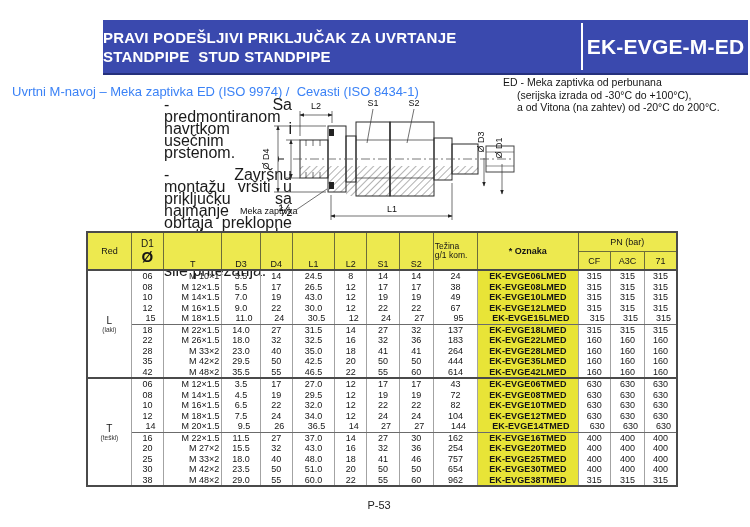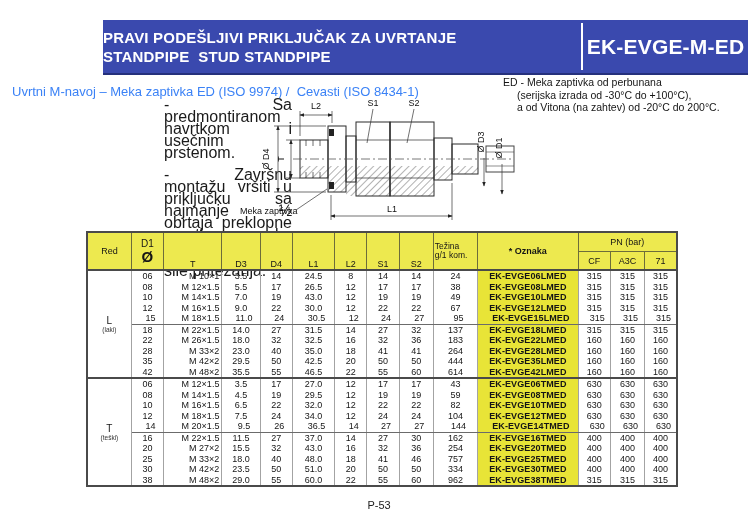--- a/index.html
+++ b/index.html
@@ -394,21 +394,21 @@
         </tr>
         <tr>
           <td>08</td>
           <td class="thread">M 14×1.5</td>
           <td>4.5</td>
           <td>19</td>
           <td>29.5</td>
           <td>12</td>
           <td>19</td>
           <td>19</td>
-          <td>59</td>
+          <td>72</td>
           <td class="oznaka">EK-EVGE08TMED</td>
           <td>630</td>
           <td>630</td>
           <td>630</td>
         </tr>
         <tr>
           <td>10</td>
           <td class="thread">M 16×1.5</td>
           <td>6.5</td>
           <td>22</td>
@@ -499,21 +499,21 @@
         </tr>
         <tr>
           <td>30</td>
           <td class="thread">M 42×2</td>
           <td>23.5</td>
           <td>50</td>
           <td>51.0</td>
           <td>20</td>
           <td>50</td>
           <td>50</td>
-          <td>334</td>
+          <td>654</td>
           <td class="oznaka">EK-EVGE30TMED</td>
           <td>400</td>
           <td>400</td>
           <td>400</td>
         </tr>
         <tr>
           <td>38</td>
           <td class="thread">M 48×2</td>
           <td>29.0</td>
           <td>55</td>

